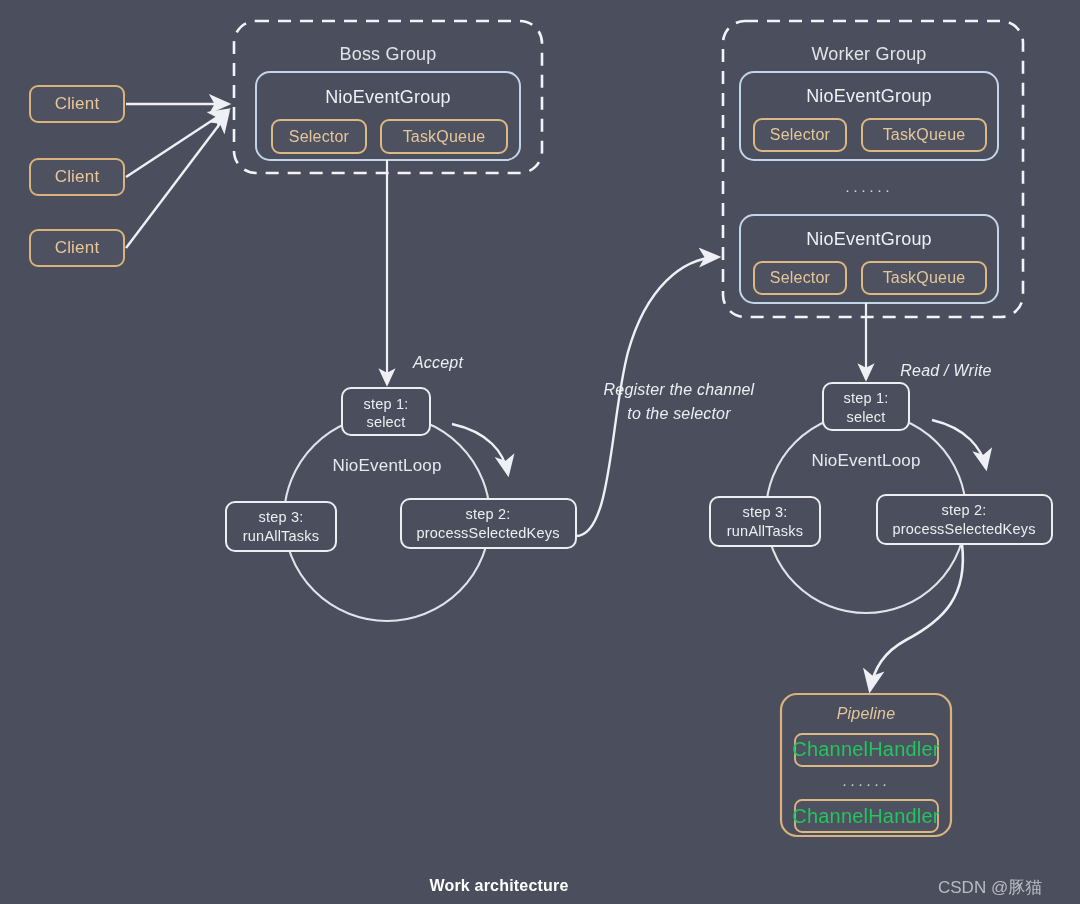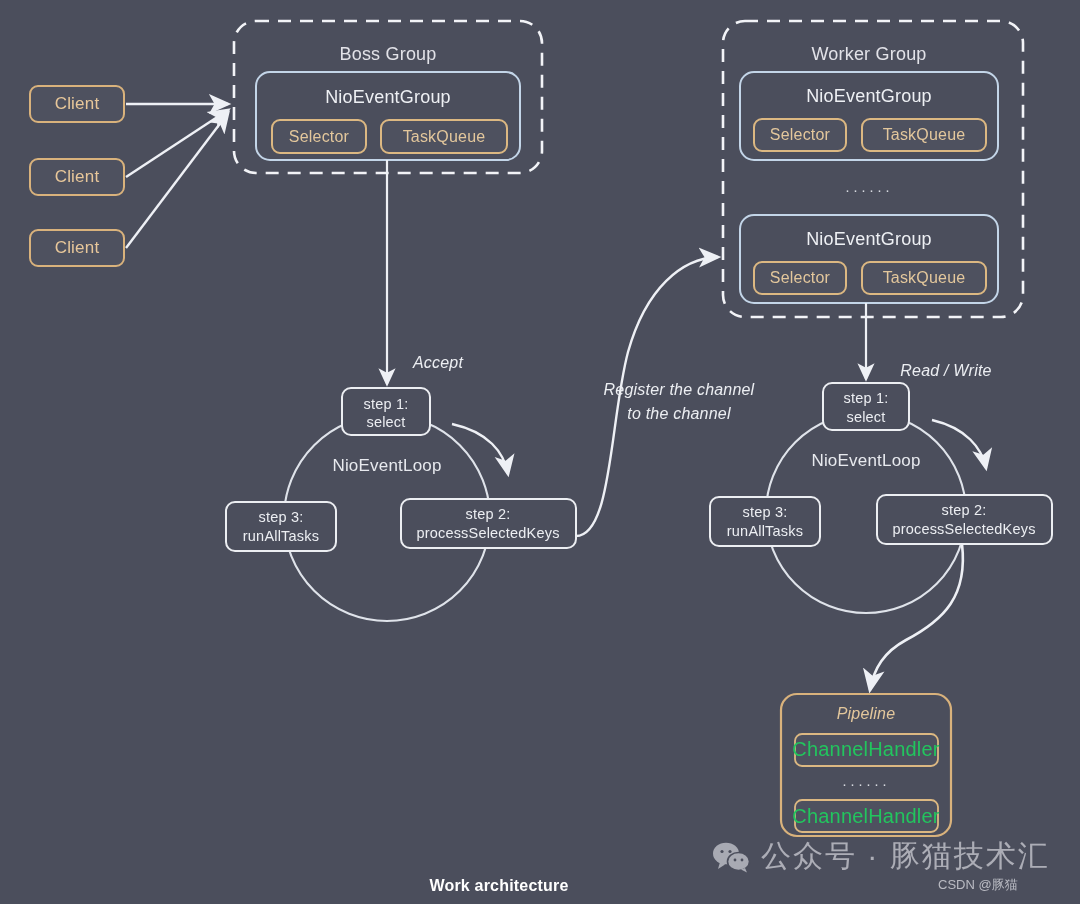--- a/index.html
+++ b/index.html
@@ -36,21 +36,21 @@
 
   
   #wm{
     position:absolute; left:712px; top:836px;
     display:flex; align-items:center; gap:9px;
     opacity:.62;
   }
   #wm .wmtxt{ font-size:30px; color:#e8e8ee; letter-spacing:2px; }
   #csdn{
     position:absolute; left:938px; top:876px;
-    font-size:13px; color:#d8d9df; opacity:.78;
+    font-size:17px; color:#d8d9df; opacity:.78;
   }
 </style>
 </head>
 <body>
 
 <div id="stage">
 
   <svg id="svgroot" viewBox="0 0 1080 904">
     <defs>
       <marker id="arw" markerWidth="9" markerHeight="9" refX="7.2" refY="4.5" orient="auto" markerUnits="strokeWidth">
@@ -146,49 +146,36 @@
   <div class="lbl step-txt ctr" style="left:386px;top:404px">step 1:</div>
   <div class="lbl step-txt ctr" style="left:386px;top:422px">select</div>
 
   <div class="lbl step-txt ctr" style="left:488px;top:514px">step 2:</div>
   <div class="lbl step-txt ctr" style="left:488px;top:533px">processSelectedKeys</div>
 
   <div class="lbl step-txt ctr" style="left:281px;top:517px">step 3:</div>
   <div class="lbl step-txt ctr" style="left:281px;top:536px">runAllTasks</div>
 
   <div class="lbl flow-txt ctr" style="left:679px;top:390px">Register the channel</div>
-  <div class="lbl flow-txt ctr" style="left:679px;top:414px">to the channel</div>
+  <div class="lbl flow-txt ctr" style="left:679px;top:414px">to the selector</div>
 
   <div class="lbl flow-txt ctr" style="left:946px;top:371px">Read / Write</div>
   <div class="lbl loop-txt ctr" style="left:866px;top:461px">NioEventLoop</div>
 
   <div class="lbl step-txt ctr" style="left:866px;top:398px">step 1:</div>
   <div class="lbl step-txt ctr" style="left:866px;top:417px">select</div>
 
   <div class="lbl step-txt ctr" style="left:964px;top:510px">step 2:</div>
   <div class="lbl step-txt ctr" style="left:964px;top:529px">processSelectedKeys</div>
 
   <div class="lbl step-txt ctr" style="left:765px;top:512px">step 3:</div>
   <div class="lbl step-txt ctr" style="left:765px;top:531px">runAllTasks</div>
 
   <div class="lbl pipe-title ctr" style="left:866px;top:714px">Pipeline</div>
   <div class="lbl handler-txt ctr" style="left:866px;top:749px">ChannelHandler</div>
   <div class="lbl dots ctr" style="left:866px;top:784px">······</div>
   <div class="lbl handler-txt ctr" style="left:866px;top:816px">ChannelHandler</div>
 
   <div class="lbl foot-title ctr" style="left:499px;top:886px">Work architecture</div>
 
-  <div id="wm">
-    <svg width="40" height="32" viewBox="0 0 40 32">
-      <ellipse cx="14" cy="12.5" rx="13" ry="10.8" fill="#e2e3e9"></ellipse>
-      <path d="M8,21 L6,28 L13,23.6 Z" fill="#e2e3e9"></path>
-      <ellipse cx="26.5" cy="20.5" rx="11" ry="9" fill="#e2e3e9" stroke="#4b4e5c" stroke-width="1.6"></ellipse>
-      <path d="M33,27 L35,31.5 L29,28.6 Z" fill="#e2e3e9"></path>
-      <circle cx="10" cy="10.5" r="1.6" fill="#4b4e5c"></circle>
-      <circle cx="18" cy="10.5" r="1.6" fill="#4b4e5c"></circle>
-      <circle cx="23" cy="19" r="1.4" fill="#4b4e5c"></circle>
-      <circle cx="30" cy="19" r="1.4" fill="#4b4e5c"></circle>
-    </svg>
-    <span class="wmtxt">公众号 · 豚猫技术汇</span>
-  </div>
   <div id="csdn">CSDN @豚猫</div>
 
 </div>
 
 </body></html>

